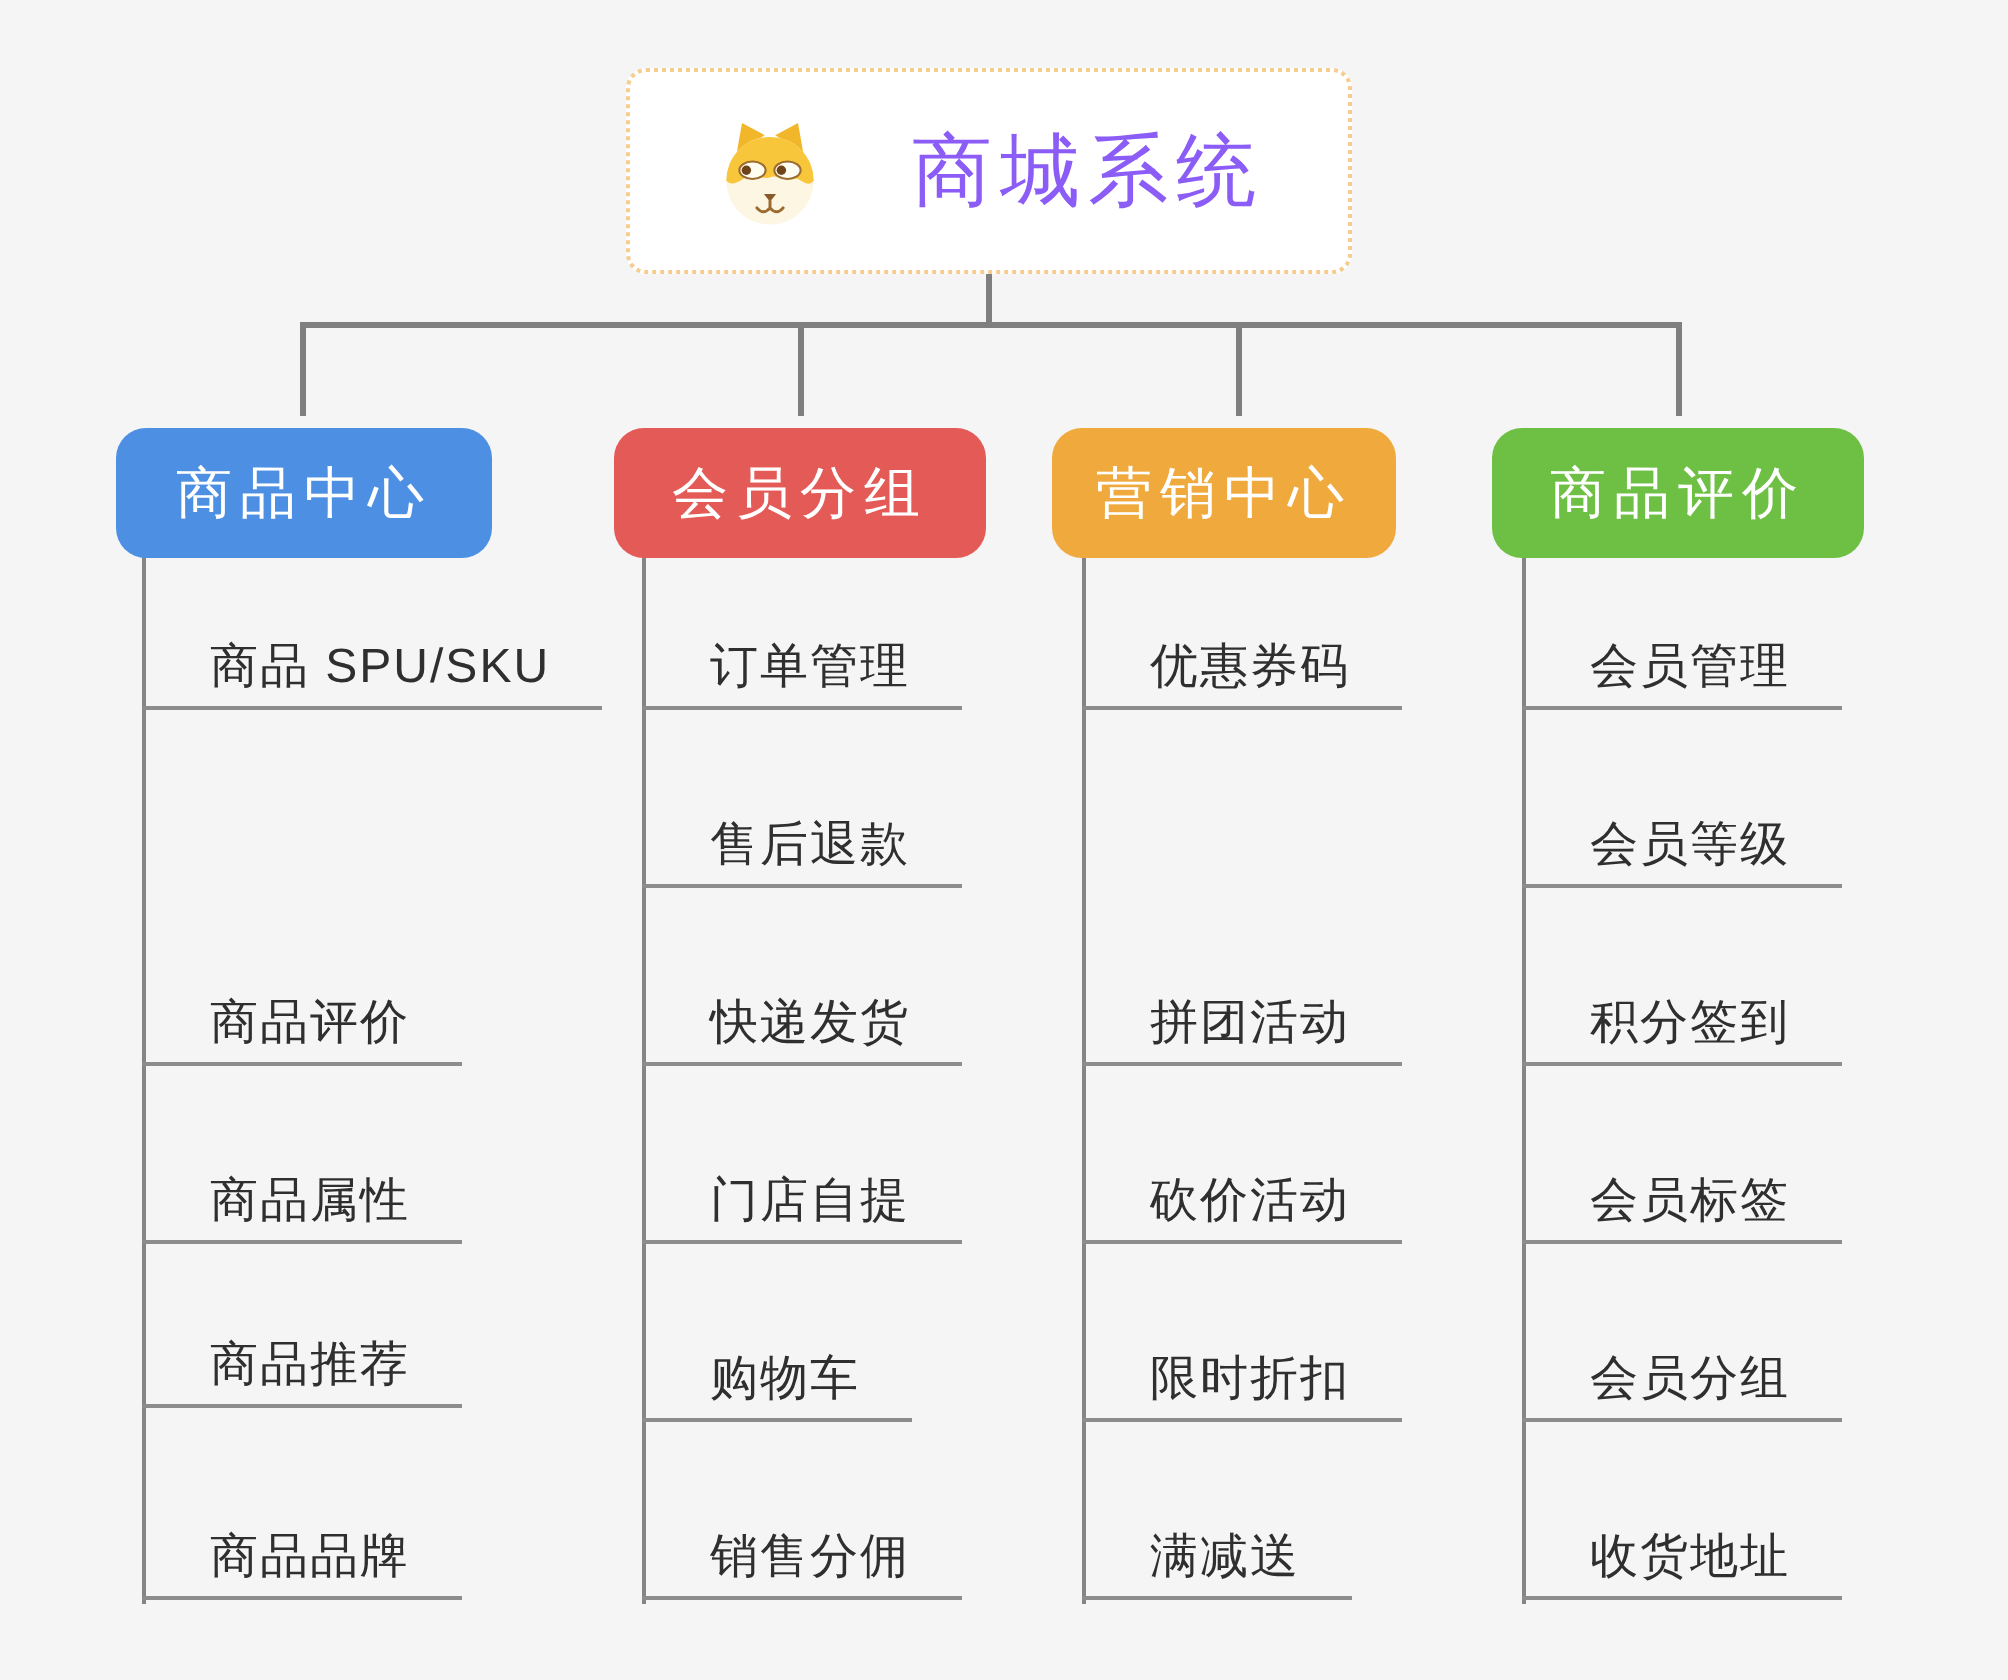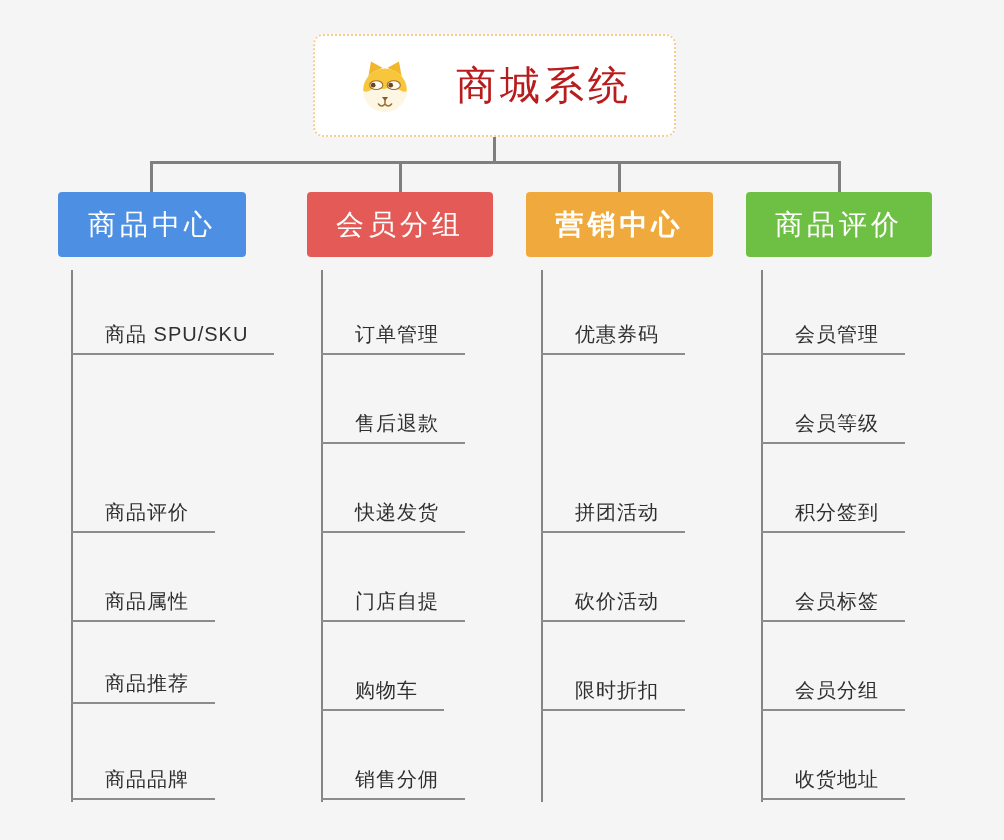--- a/index.html
+++ b/index.html
@@ -35,39 +35,39 @@
   }
   .root-title{
     font-size:40px;
     letter-spacing:4px;
     white-space:nowrap;
   }
   .root-icon{width:56px;height:56px;flex:0 0 auto;}
   
   .branch{
     position:absolute;
-    top:192px;height:65px;
-    border-radius:4px;
+    top:214px;height:65px;
+    border-radius:15px;
     color:#ffffff;
     font-size:28px;
     letter-spacing:4px;
     display:flex;
     align-items:center;
     justify-content:center;
     white-space:nowrap;
     cursor:pointer;
   }
   
   .item{
     position:absolute;
     line-height:38px;
     height:38px;
     padding:0 26px 0 34px;
     border-bottom:2px solid #8c8c8c;
-    font-size:20px;
+    font-size:24px;
     letter-spacing:1px;
     color:#2f2f2f;
     white-space:nowrap;
     cursor:pointer;
   }
 </style>
 </head>
 <body>
 
 <div class="canvas">
@@ -90,45 +90,46 @@
       <path d="M51 21 L48 4 L35 11 Z" fill="#f2b62a"></path>
       <circle cx="32" cy="37" r="25" fill="#fdf6e3"></circle>
       <path d="M7 37 a25 25 0 0 1 50 0 c-4 5 -8 -3 -12 -1 c-4 2 -8 -3 -13 -1 c-4 2 -8 -3 -12 -1 c-4 2 -9 7 -13 3 Z" fill="#f8c63b"></path>
       <ellipse cx="22" cy="31" rx="7.5" ry="5" fill="#fffdf2" stroke="#9c6b2f" stroke-width="1.2"></ellipse>
       <ellipse cx="42" cy="31" rx="7.5" ry="5" fill="#fffdf2" stroke="#9c6b2f" stroke-width="1.2"></ellipse>
       <circle cx="18.5" cy="31" r="2.7" fill="#6f4418"></circle>
       <circle cx="38.5" cy="31" r="2.7" fill="#6f4418"></circle>
       <path d="M28.5 44.5 h7 l-3.5 4.5 Z" fill="#8b5a2b"></path>
       <path d="M32 48.5 v3.5 M24.5 52.5 q3.75 4.5 7.5 0 q3.75 4.5 7.5 0" stroke="#9c6b2f" stroke-width="1.7" fill="none" stroke-linecap="round"></path>
     </svg>
-    <span class="root-title" style="color: #b91c1c; margin-left: 29px;">商城系统</span>
+    <span class="root-title" style="color: #8b5cf6; margin-left: 29px;">商城系统</span>
   </div>
 
   <div class="branch" style="left: 58px; width: 188px; background-color: rgb(77, 144, 227);">商品中心</div>
   <div class="branch" style="left: 307px; width: 186px; background-color: rgb(228, 90, 86);">会员分组</div>
-  <div class="branch" style="left: 526px; width: 187px; background-color: rgb(239, 169, 60); font-weight: bold;">营销中心</div>
+  <div class="branch" style="left: 526px; width: 172px; background-color: rgb(239, 169, 60);">营销中心</div>
   <div class="branch" style="left: 746px; width: 186px; background-color: rgb(110, 192, 68);">商品评价</div>
 
   <div class="item" style="left:71px;top:315px">商品 SPU/SKU</div>
   <div class="item" style="left:71px;top:493px">商品评价</div>
   <div class="item" style="left:71px;top:582px">商品属性</div>
   <div class="item" style="left:71px;top:664px">商品推荐</div>
   <div class="item" style="left:71px;top:760px">商品品牌</div>
 
   <div class="item" style="left:321px;top:315px">订单管理</div>
   <div class="item" style="left:321px;top:404px">售后退款</div>
   <div class="item" style="left:321px;top:493px">快递发货</div>
   <div class="item" style="left:321px;top:582px">门店自提</div>
   <div class="item" style="left:321px;top:671px">购物车</div>
   <div class="item" style="left:321px;top:760px">销售分佣</div>
 
   <div class="item" style="left:541px;top:315px">优惠券码</div>
   <div class="item" style="left:541px;top:493px">拼团活动</div>
   <div class="item" style="left:541px;top:671px">限时折扣</div>
   <div class="item" style="left:541px;top:582px">砍价活动</div>
+  <div class="item" style="left:541px;top:760px">满减送</div>
 
   <div class="item" style="left:761px;top:315px">会员管理</div>
   <div class="item" style="left:761px;top:404px">会员等级</div>
   <div class="item" style="left:761px;top:493px">积分签到</div>
   <div class="item" style="left:761px;top:582px">会员标签</div>
   <div class="item" style="left:761px;top:671px">会员分组</div>
   <div class="item" style="left:761px;top:760px">收货地址</div>
 
 </div>
 

